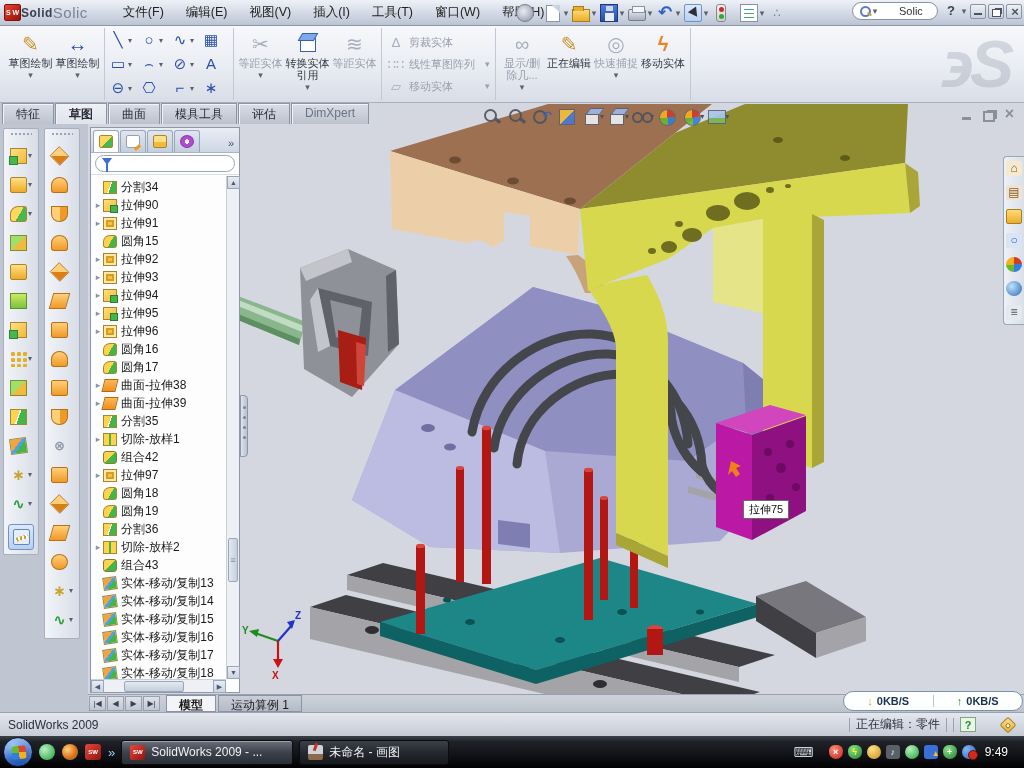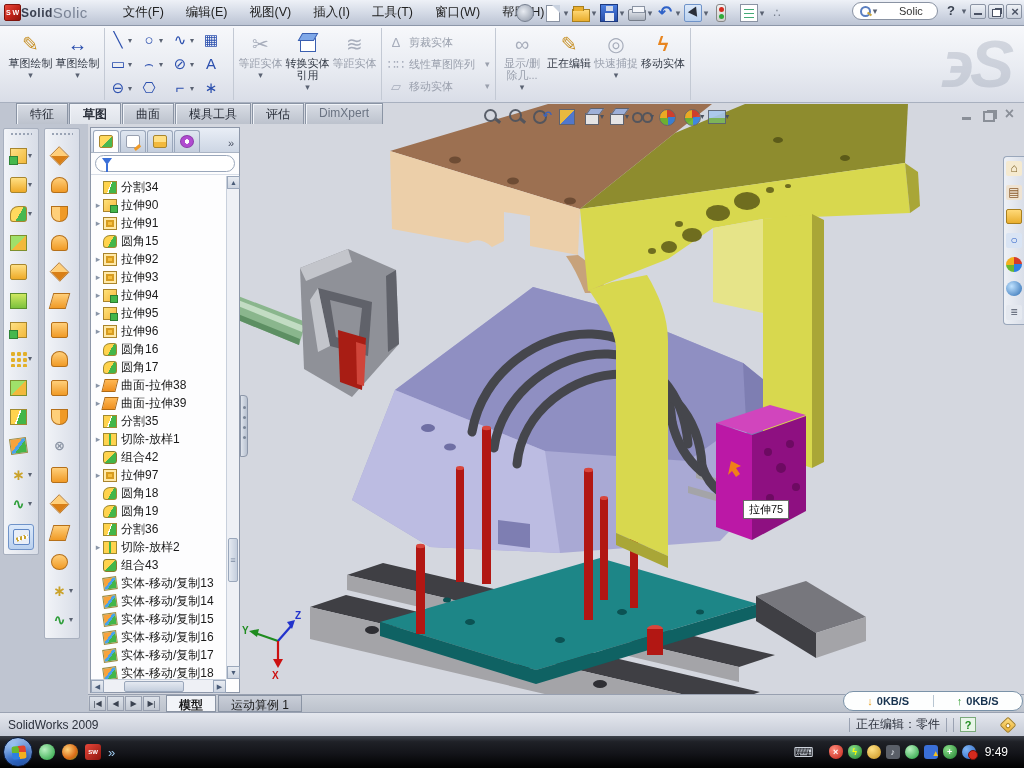--- a/index.html
+++ b/index.html
@@ -79,21 +79,21 @@
   .sg-dd { font-size:8px; color:#5a6272; width:9px; }
   #rstack { display:flex; flex-direction:column; justify-content:center; gap:2px; padding:0 2px; }
   .stk-row { display:flex; align-items:center; height:20px; }
   .stk-ic { width:18px; font-size:13px; color:#a7adbb; text-align:center; }
   .stk-label { font-size:11px; color:#9aa0ad; margin-left:4px; width:76px; }
   .stk-dd { font-size:9px; color:#9aa0ad; }
   #watermark { position:absolute; right:14px; top:0px; font-size:66px; font-weight:bold;
     font-style:italic; color:rgba(150,158,175,0.35); letter-spacing:-4px; }
 
   
-  #tabstrip { position:absolute; left:0; top:103px; width:1024px; height:21px; display:flex; padding-left:16px; z-index:8;}
+  #tabstrip { position:absolute; left:0; top:103px; width:1024px; height:21px; display:flex; padding-left:2px; z-index:8;}
   .ctab { font-size:12px; color:#2a2f3a; padding:2px 13px 3px;
     background:linear-gradient(180deg,#d9dde5,#bcc2cd); border:1px solid #8a94a4; border-bottom:none;
     margin-right:1px; box-shadow:inset 1px 1px 0 #f0f3f8; }
   .ctab.i-active { background:linear-gradient(180deg,#eef0f5,#dfe3ea); font-weight:bold; }
   .ctab.i-dim { color:#6a7382; }
 
   
   #viewport { position:absolute; left:88px; top:103px; width:936px; height:592px; background:#d4d7df; }
   #model-svg { position:absolute; left:0; top:0; }
   #headsup { position:absolute; left:394px; top:4px; display:flex; align-items:center; gap:3px; z-index:5; }
@@ -1125,20 +1125,32 @@
 
   <div id="taskbar">
     <div id="orb"></div>
     <span style="display:flex;align-items:center">
 
     <span class="ql ql-a"></span>
         <span class="ql ql-b"></span>
         <span class="ql ql-sw">SW</span>
       </span>
     <span class="ql-chev">»</span>
+    <span style="display:flex;align-items:center">
+
+        <span class="taskbtn i-active">
+          <span class="tb-ic tb-sw">SW</span>
+          <span>SolidWorks 2009 - ...</span>
+        </span>
+
+        <span class="taskbtn i-idle">
+          <span class="tb-ic tb-paint"></span>
+          <span>未命名 - 画图</span>
+        </span>
+      </span>
     <div id="tray">
       <span class="kbd">⌨</span>
       <span style="display:flex;align-items:center;gap:5px">
 
       <span class="tico t-shx">×</span>
           <span class="tico t-shz">ϟ</span>
           <span class="tico t-badge"></span>
           <span class="tico t-spk">♪</span>
           <span class="tico t-grn"></span>
           <span class="tico t-net"></span>

